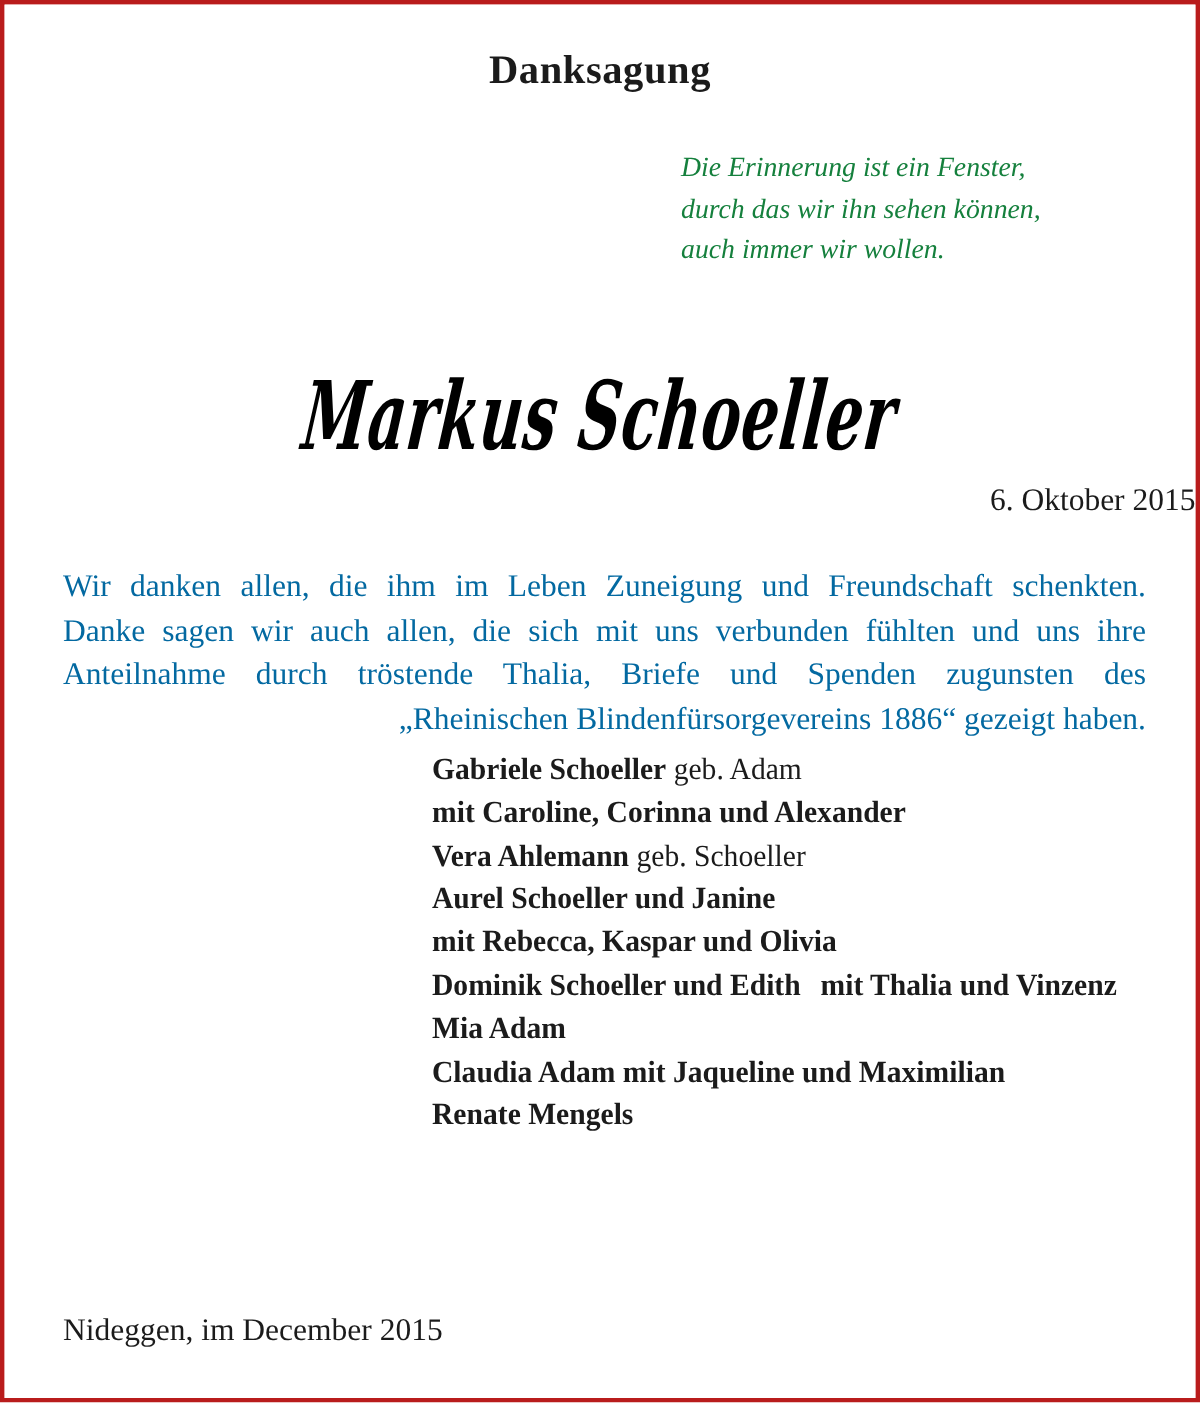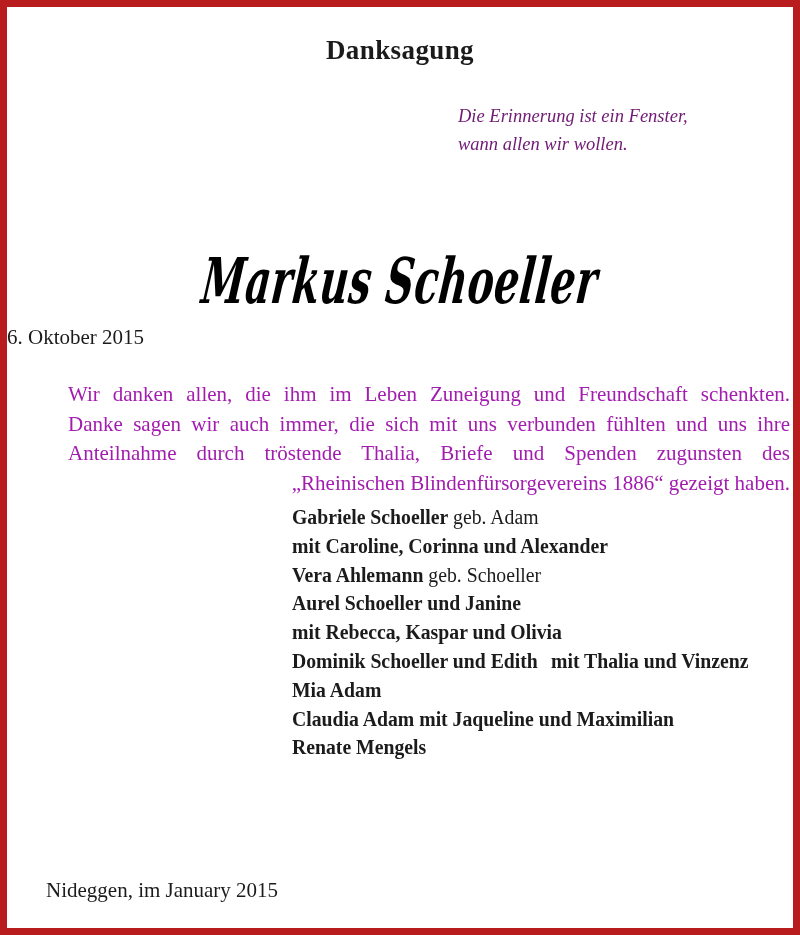--- a/index.html
+++ b/index.html
@@ -13,21 +13,21 @@
     font-family: "Liberation Serif", "DejaVu Serif", serif;
   }
 
   
   .notice {
     position: relative;
     width: 800px;
     height: 935px;
     box-sizing: border-box;
     background: #ffffff;
-    border: 7px solid #b91c1c;
+    border: 3px solid #b91c1c;
     overflow: hidden;
   }
 
   .notice-inner {
     position: relative;
     width: 100%;
     height: 100%;
     box-sizing: border-box;
     background: #ffffff;
   }
@@ -48,21 +48,21 @@
 
   
   .verse {
     position: absolute;
     left: 451px;
     top: 96px;
     width: 330px;
     font-style: italic;
     font-size: 18.5px;
     line-height: 27.5px;
-    color: #701a75;
+    color: #15803d;
     text-align: left;
   }
   .verse-line {
     display: block;
     white-space: nowrap;
   }
 
   
   .deceased-name {
     position: absolute;
@@ -78,38 +78,37 @@
     letter-spacing: 1px;
     color: #000000;
     transform: skewX(-6deg);
   }
 
   .deceased-date {
     position: absolute;
     left: 0;
     right: 0;
     top: 316px;
-    text-align: left;
+    text-align: right;
     font-size: 21px;
     line-height: 28px;
     color: #1b1b1b;
   }
 
   
   .body-text {
     position: absolute;
     left: 39px;
     top: 373px;
     width: 722px;
     font-size: 21px;
     line-height: 29.5px;
-    color: #a21caf;
+    color: #0369a1;
     text-align: justify;
     text-justify: inter-word;
-    margin-left: 22px;
   }
   .body-text .last-line {
     text-align: right;
   }
 
   
   .family-list {
     position: absolute;
     left: 285px;
     top: 496px;
@@ -139,43 +138,44 @@
 </head>
 <body>
 
 <div class="notice">
   <div class="notice-inner">
 
     <div class="headline">Danksagung</div>
 
     <div class="verse">
       <span class="verse-line">Die Erinnerung ist ein Fenster,</span>
-      <span class="verse-line">wann allen wir wollen.</span>
+      <span class="verse-line">durch das wir ihn sehen können,</span>
+      <span class="verse-line">auch immer wir wollen.</span>
     </div>
 
     <div class="deceased-name" style="transform: skewX(-6deg) scaleX(0.6183);">Markus Schoeller</div>
 
     <div class="deceased-date">6. Oktober 2015</div>
 
     <div class="body-text">
       <span style="display: block; text-align: justify; text-align-last: justify;">Wir danken allen, die ihm im Leben Zuneigung und Freundschaft schenkten.</span>
-      <span style="display: block; text-align: justify; text-align-last: justify;">Danke sagen wir auch immer, die sich mit uns verbunden fühlten und uns ihre</span>
+      <span style="display: block; text-align: justify; text-align-last: justify;">Danke sagen wir auch allen, die sich mit uns verbunden fühlten und uns ihre</span>
       <span style="display: block; text-align: justify; text-align-last: justify;">Anteilnahme durch tröstende Thalia, Briefe und Spenden zugunsten des</span>
       <span class="last-line" style="display: block;">„Rheinischen Blindenfürsorgevereins 1886“ gezeigt haben.</span>
     </div>
 
     <div class="family-list">
       <div class="family-line" style="display: inline-block; transform-origin: left center; transform: scaleX(0.9625);"><span>Gabriele Schoeller</span><span class="plain"> geb. Adam</span></div>
       <div class="family-line" style="display: inline-block; transform-origin: left center; transform: scaleX(0.9625);"><span>mit Caroline, Corinna und Alexander</span><span class="plain"></span></div>
       <div class="family-line" style="display: inline-block; transform-origin: left center; transform: scaleX(0.9625);"><span>Vera Ahlemann</span><span class="plain"> geb. Schoeller</span></div>
       <div class="family-line" style="display: inline-block; transform-origin: left center; transform: scaleX(0.9625);"><span>Aurel Schoeller und Janine</span><span class="plain"></span></div>
       <div class="family-line" style="display: inline-block; transform-origin: left center; transform: scaleX(0.9625);"><span>mit Rebecca, Kaspar und Olivia</span><span class="plain"></span></div>
       <div class="family-line" style="display: inline-block; transform-origin: left center; transform: scaleX(0.9625);"><span>Dominik Schoeller und Edith</span><span class="plain"></span></div>
       <div class="family-line" style="display: inline-block; transform-origin: left center; transform: scaleX(0.9625);"><span>mit Thalia und Vinzenz</span><span class="plain"></span></div>
       <div class="family-line" style="display: inline-block; transform-origin: left center; transform: scaleX(0.9625);"><span>Mia Adam</span><span class="plain"></span></div>
       <div class="family-line" style="display: inline-block; transform-origin: left center; transform: scaleX(0.9625);"><span>Claudia Adam mit Jaqueline und Maximilian</span><span class="plain"></span></div>
       <div class="family-line" style="display: inline-block; transform-origin: left center; transform: scaleX(0.9625);"><span>Renate Mengels</span><span class="plain"></span></div>
     </div>
 
-    <div class="footer-line">Nideggen, im January 2015</div>
+    <div class="footer-line">Nideggen, im December 2015</div>
 
   </div>
 </div>
 
 </body></html>

